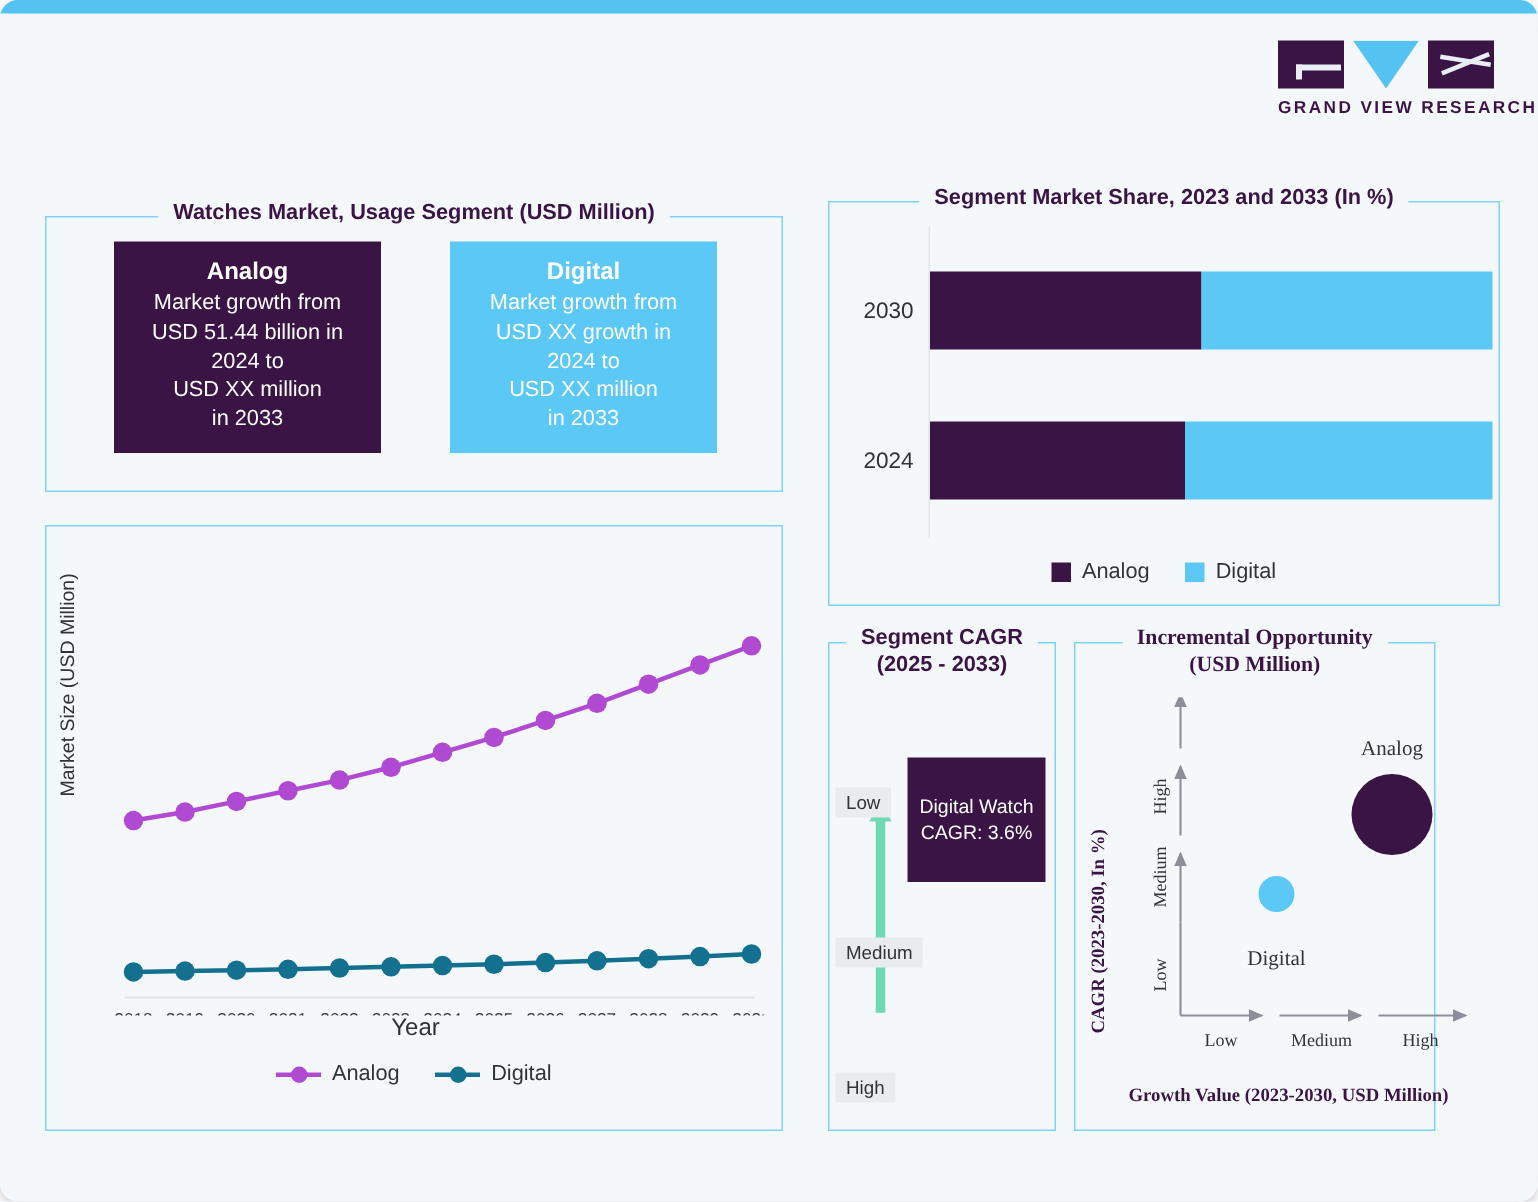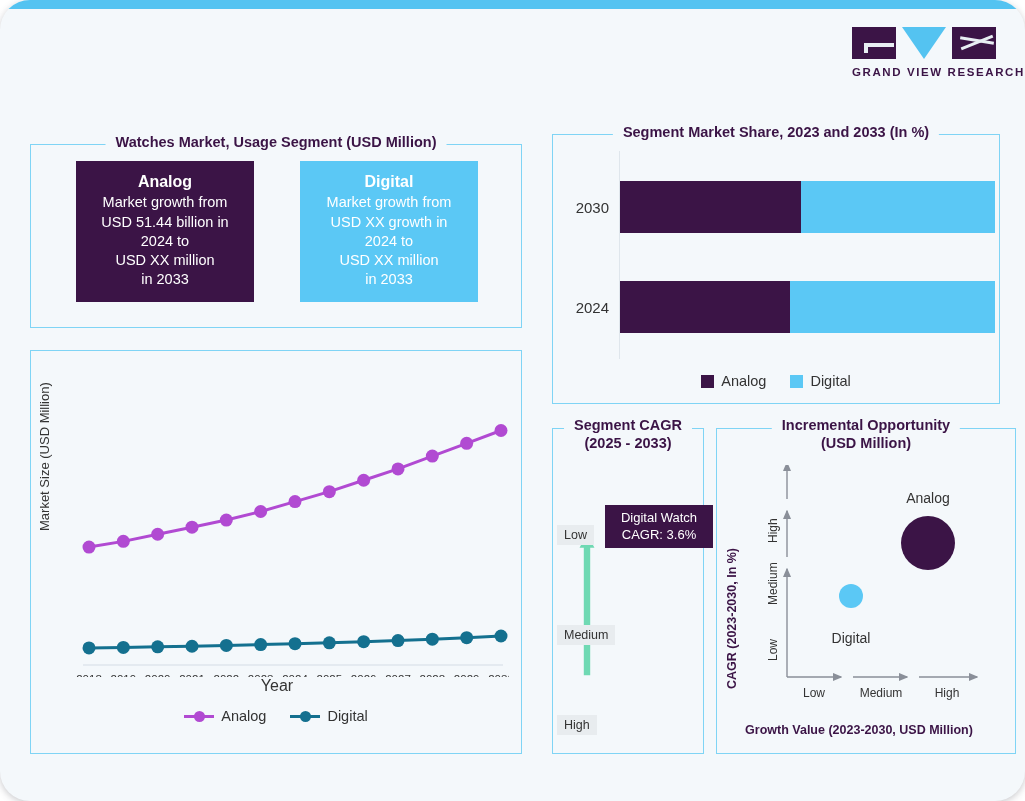--- a/index.html
+++ b/index.html
@@ -6,21 +6,21 @@
     margin: 0;
     padding: 0;
     background: #ffffff;
     font-family: "Liberation Sans", sans-serif;
   }
   #page {
     position: relative;
     width: 1025px;
     height: 801px;
     background: #f4f8fb;
-    border-radius: 30px;
+    border-radius: 12px;
     overflow: hidden;
     box-shadow: 0 2px 7px rgba(80,80,90,0.30);
   }
   #topbar {
     position: absolute;
     left: 0; top: 0;
     width: 1025px;
     height: 9px;
     background: #54c3f1;
   }
@@ -210,33 +210,33 @@
     position: absolute;
     left: 4px;
     background: #e8ecef;
     color: #333333;
     font-size: 12.5px;
     padding: 3px 7px;
     white-space: nowrap;
   }
   .cagr-box {
     position: absolute;
-    width: 108px;
-    padding: 5px 4px;
+    width: 92px;
+    padding: 25px 4px;
     box-sizing: border-box;
     text-align: center;
     color: #ffffff;
     font-size: 13px;
     line-height: 1.28;
   }
   .cagr-box.digital { background: #3b1446; left: 52px; top: 76px; }
   .cagr-box.analog  { background: #5bc8f5; left: 52px; top: 246px; }
 
   
-  #panel-opp { left: 716px; top: 428px; width: 300px; height: 326px; }
+  #panel-opp { left: 716px; top: 428px; width: 241px; height: 326px; font-family: Liberation Serif, serif; }
   #opp-ylabel {
     position: absolute;
     left: 8px; top: 260px;
     transform: rotate(-90deg);
     transform-origin: left top;
     font-size: 12.5px;
     font-weight: bold;
     color: #3b1446;
     white-space: nowrap;
   }

